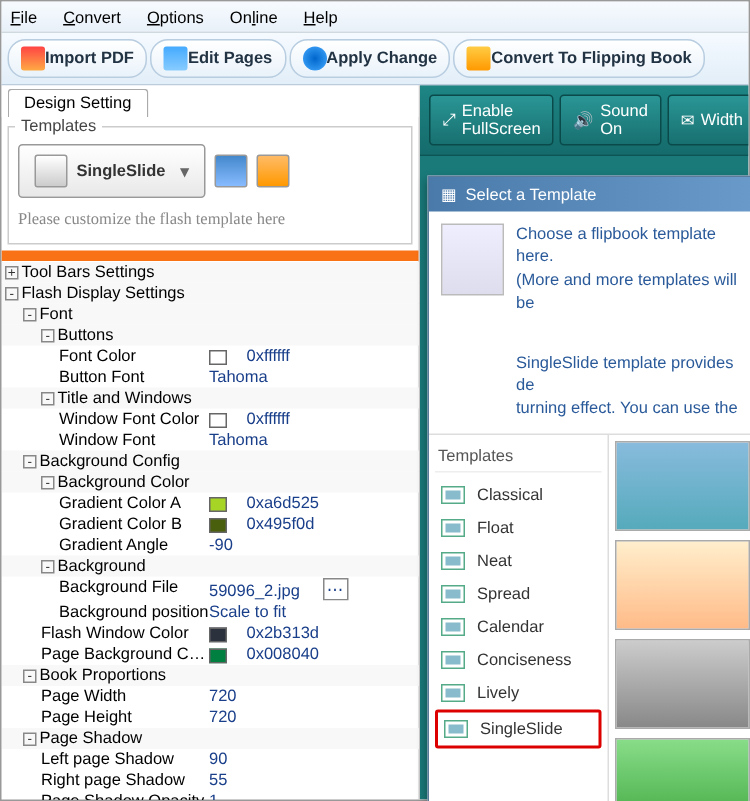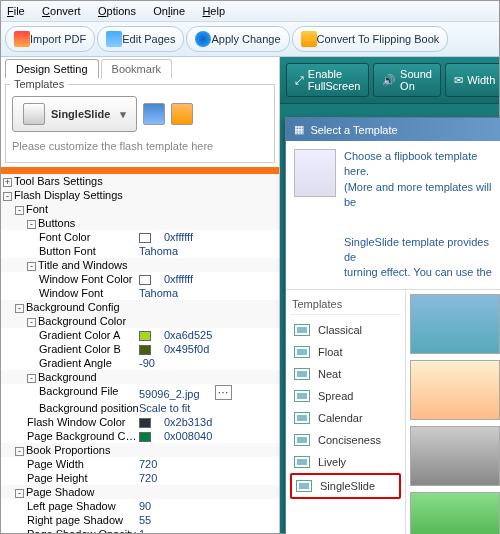--- a/index.html
+++ b/index.html
@@ -1,34 +1,34 @@
 <!DOCTYPE html>
 <html><head>
 <meta charset="utf-8">
 <style>
 *{box-sizing:border-box;margin:0;padding:0;font-family:Tahoma,Arial,sans-serif;font-size:11px}
 body{background:#fff;width:500px;height:534px;overflow:hidden;border:1px solid #999}
 .menubar{background:linear-gradient(#f7fbff,#e8f0f8);padding:3px 6px;border-bottom:1px solid #d0d8e0;font-size:12px}
 .menubar span{margin-right:14px;cursor:default}
 .menubar span u{text-decoration:underline}
 .toolbar{background:linear-gradient(#f5faff,#e2eef8);padding:4px;border-bottom:1px solid #bcd;display:flex;gap:2px}
-.tbtn{display:flex;align-items:center;gap:0;padding:4px 8px;border:1px solid #b8cde0;border-radius:12px;background:linear-gradient(#fff,#e9f2fa);cursor:pointer;font-size:11px;font-weight:normal;color:#234}
+.tbtn{display:flex;align-items:center;gap:0;padding:4px 8px;border:1px solid #b8cde0;border-radius:12px;background:linear-gradient(#fff,#e9f2fa);cursor:pointer;font-size:11px;font-weight:bold;color:#234}
 .tbtn .ic{width:16px;height:16px;display:inline-block;border-radius:2px}
 .main{display:flex;height:calc(100% - 56px)}
 .left{width:279px;border-right:1px solid #ccc;display:flex;flex-direction:column}
 .tabs{display:flex;padding:2px 4px 0 4px;background:#fff}
 .tab{padding:3px 10px;border:1px solid #aaa;border-bottom:none;border-radius:3px 3px 0 0;font-size:11px;margin-right:2px;background:#fff}
 .tab.inactive{border-color:#ccc;color:#666}
 .templates-box{border:1px solid #ccc;margin:0 4px 4px 4px;padding:4px}
 .templates-box legend{font-size:11px;padding:0 4px;color:#444}
 .templ-row{display:flex;align-items:center;gap:6px;padding:2px}
 .templ-btn{display:flex;align-items:center;gap:6px;padding:6px 10px;border:1px solid #999;border-radius:3px;background:linear-gradient(#fff,#e8e8e8);font-weight:bold;font-size:13px;color:#333}
 .templ-btn .arrow{margin-left:4px;color:#666}
 .sqic{width:22px;height:22px;background:linear-gradient(#fff,#ccc);border:1px solid #999;border-radius:2px}
-.hint{color:#888;font-size:11px;padding:6px 2px;}
+.hint{color:#888;font-size:11px;padding:6px 2px;font-family:Liberation Serif, serif;}
 .tree{flex:1;overflow:auto;border-top:7px solid #f97316;font-size:11px}
 .tree-row{display:flex;padding:1px 2px;white-space:nowrap}
 .tree-row .k{flex:0 0 136px;overflow:hidden;text-overflow:ellipsis}
 .tree-row .v{flex:1;color:#1a3f8a;display:flex;align-items:flex-end;gap:13px;overflow:hidden}
 .tree-row.group{background:#f8f8f8}
 .exp{display:inline-block;width:9px;height:9px;border:1px solid #888;text-align:center;line-height:7px;font-size:9px;margin-right:2px;color:#333}
 .sw{width:12px;height:10px;border:1px solid #666;display:inline-block}
 .ind1{padding-left:12px}.ind2{padding-left:24px}.ind3{padding-left:36px}
 .right{flex:1;background:#1a7a7a;display:flex;flex-direction:column;overflow:hidden}
 .rtop{background:linear-gradient(#1e8585,#156b6b);padding:6px;display:flex;gap:4px;border-bottom:1px solid #0d5555}
@@ -75,21 +75,20 @@
   <div class="tbtn">
       <span class="ic" style="background:linear-gradient(#fc4,#f90)"></span>
       <span>Convert To Flipping Book</span>
     </div>
 </div>
 
 <div class="main">
   <div class="left">
     <div class="tabs">
       <div class="tab">Design Setting</div>
-      <div class="tab inactive">Bookmark</div>
     </div>
     <fieldset class="templates-box">
       <legend>Templates</legend>
       <div class="templ-row">
         <div class="templ-btn">
           <span class="sqic"></span>
           <span>SingleSlide</span>
           <span class="arrow">▾</span>
         </div>
         <span class="sqic" style="background:linear-gradient(#48c,#8bf)"></span>

